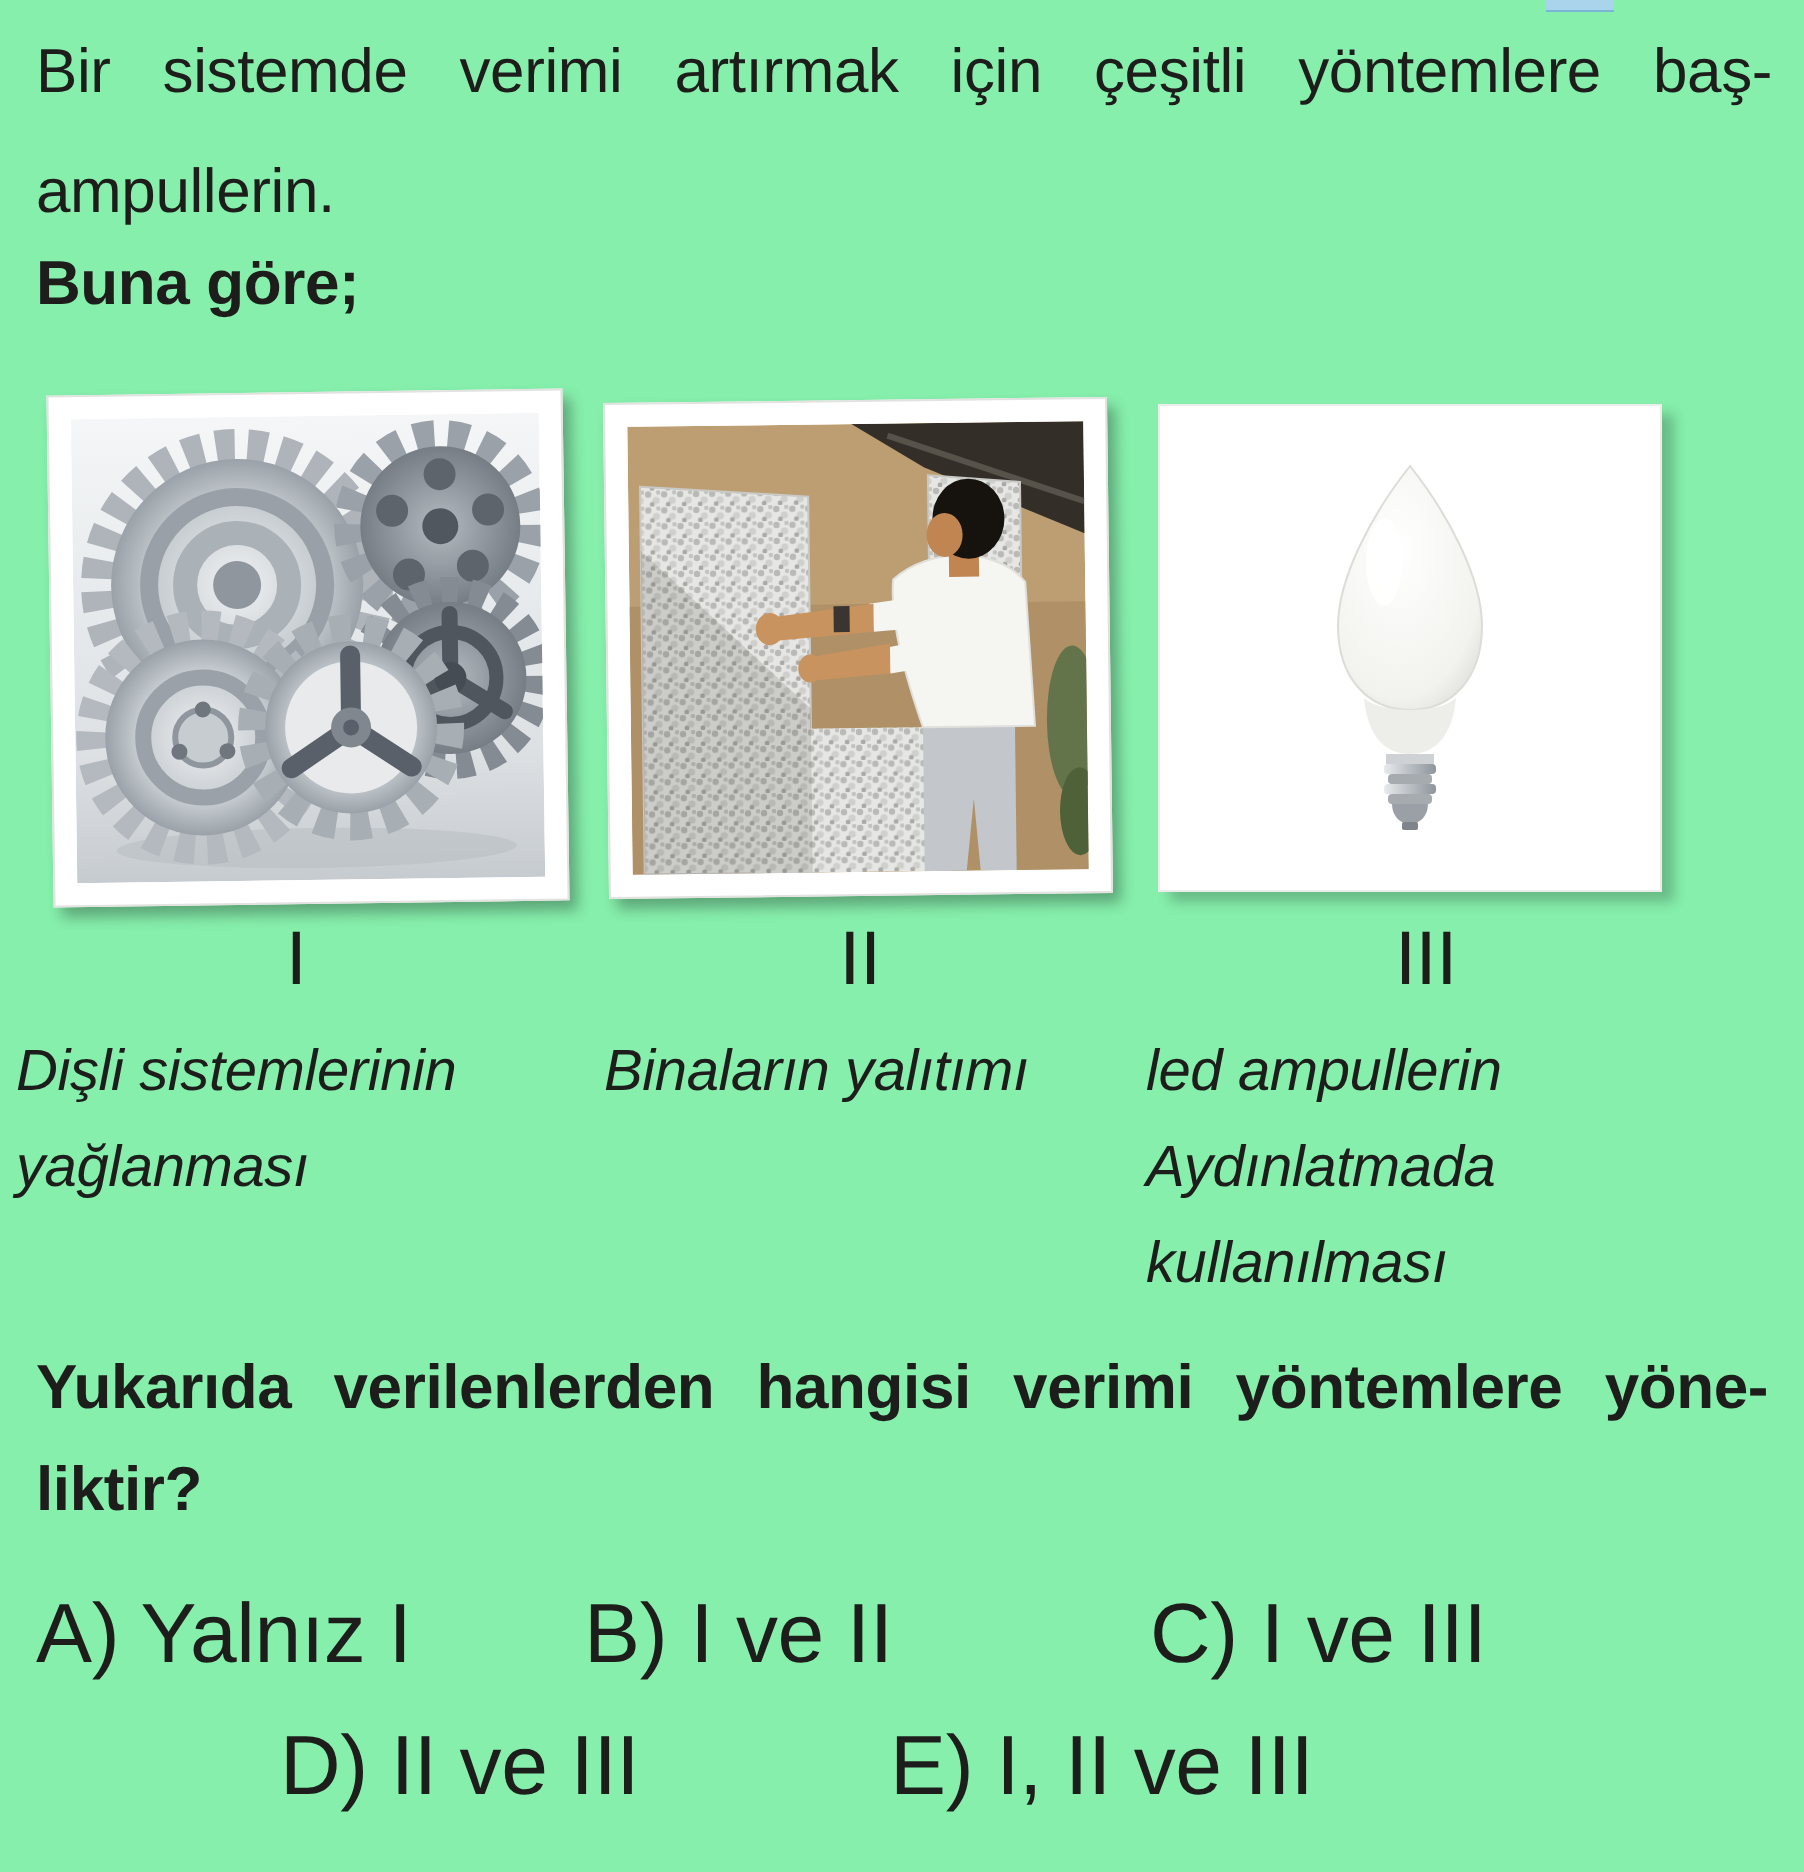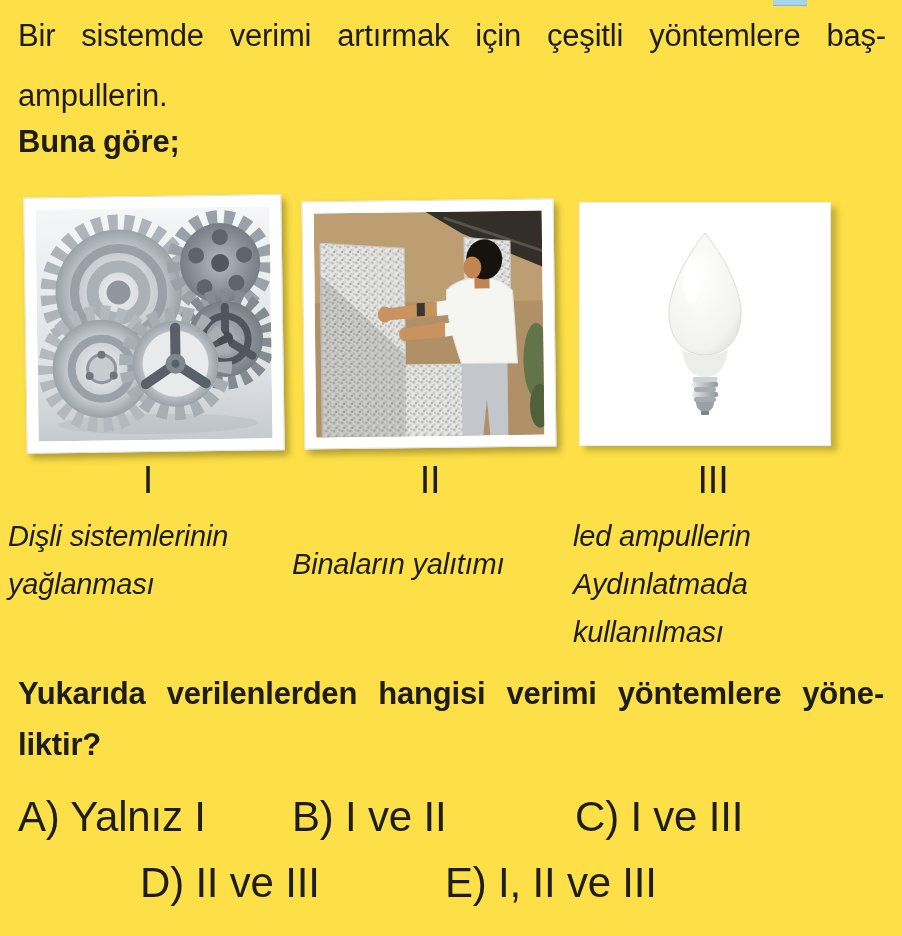--- a/index.html
+++ b/index.html
@@ -1,19 +1,19 @@
 <!DOCTYPE html>
 <html><head>
 <meta charset="utf-8">
 <style>
   html,body{margin:0;padding:0;background:#fff;}
   .page{
     position:relative;
     width:902px;height:936px;
-    background:#fde047;
+    background:#86efac;
     font-family:"Liberation Sans", sans-serif;
     color:#1d1d1b;
     overflow:hidden;
     letter-spacing:-0.2px;
   }
   .blue-mark{
     position:absolute;left:773px;top:0;width:34px;height:5px;
     background:#a9d4eb;border-bottom:1px solid #79b6d6;
   }
   .intro{position:absolute;left:18px;right:16px;top:6px;font-size:31px;line-height:60px;}
@@ -29,21 +29,21 @@
   .fig1{left:25px;top:196px;width:234px;height:232px;transform:rotate(-0.8deg);}
   .fig2{left:303px;top:200px;width:228px;height:224px;transform:rotate(-0.7deg);}
   .fig3{left:579px;top:202px;width:230px;height:222px;padding:10px;border:1px solid #ececea;
         box-shadow:6px 5px 6px rgba(0,0,0,0.22);}
 
   .numeral{position:absolute;top:458px;width:260px;text-align:center;font-size:38px;line-height:44px;}
   .n1{left:18px;} .n2{left:300px;} .n3{left:583px;}
 
   .caption{position:absolute;top:512px;width:280px;text-align:left;
            font-style:italic;font-size:29px;line-height:48px;}
-  .c1{left:8px;} .c2{left:292px;width:280px;margin-top:28px;} .c3{left:573px;}
+  .c1{left:8px;} .c2{left:302px;width:280px;} .c3{left:573px;}
 
   .question{position:absolute;left:18px;right:18px;top:668px;
             font-size:31px;font-weight:bold;line-height:51px;}
   .question .l1{text-align:justify;text-align-last:justify;}
 
   .option{position:absolute;font-size:42px;line-height:38px;white-space:nowrap;}
   .oA{left:18px;top:798px;} .oB{left:292px;top:798px;text-align:right;} .oC{left:575px;top:798px;}
   .oD{left:140px;top:864px;} .oE{left:445px;top:864px;}
 </style>
 </head>

